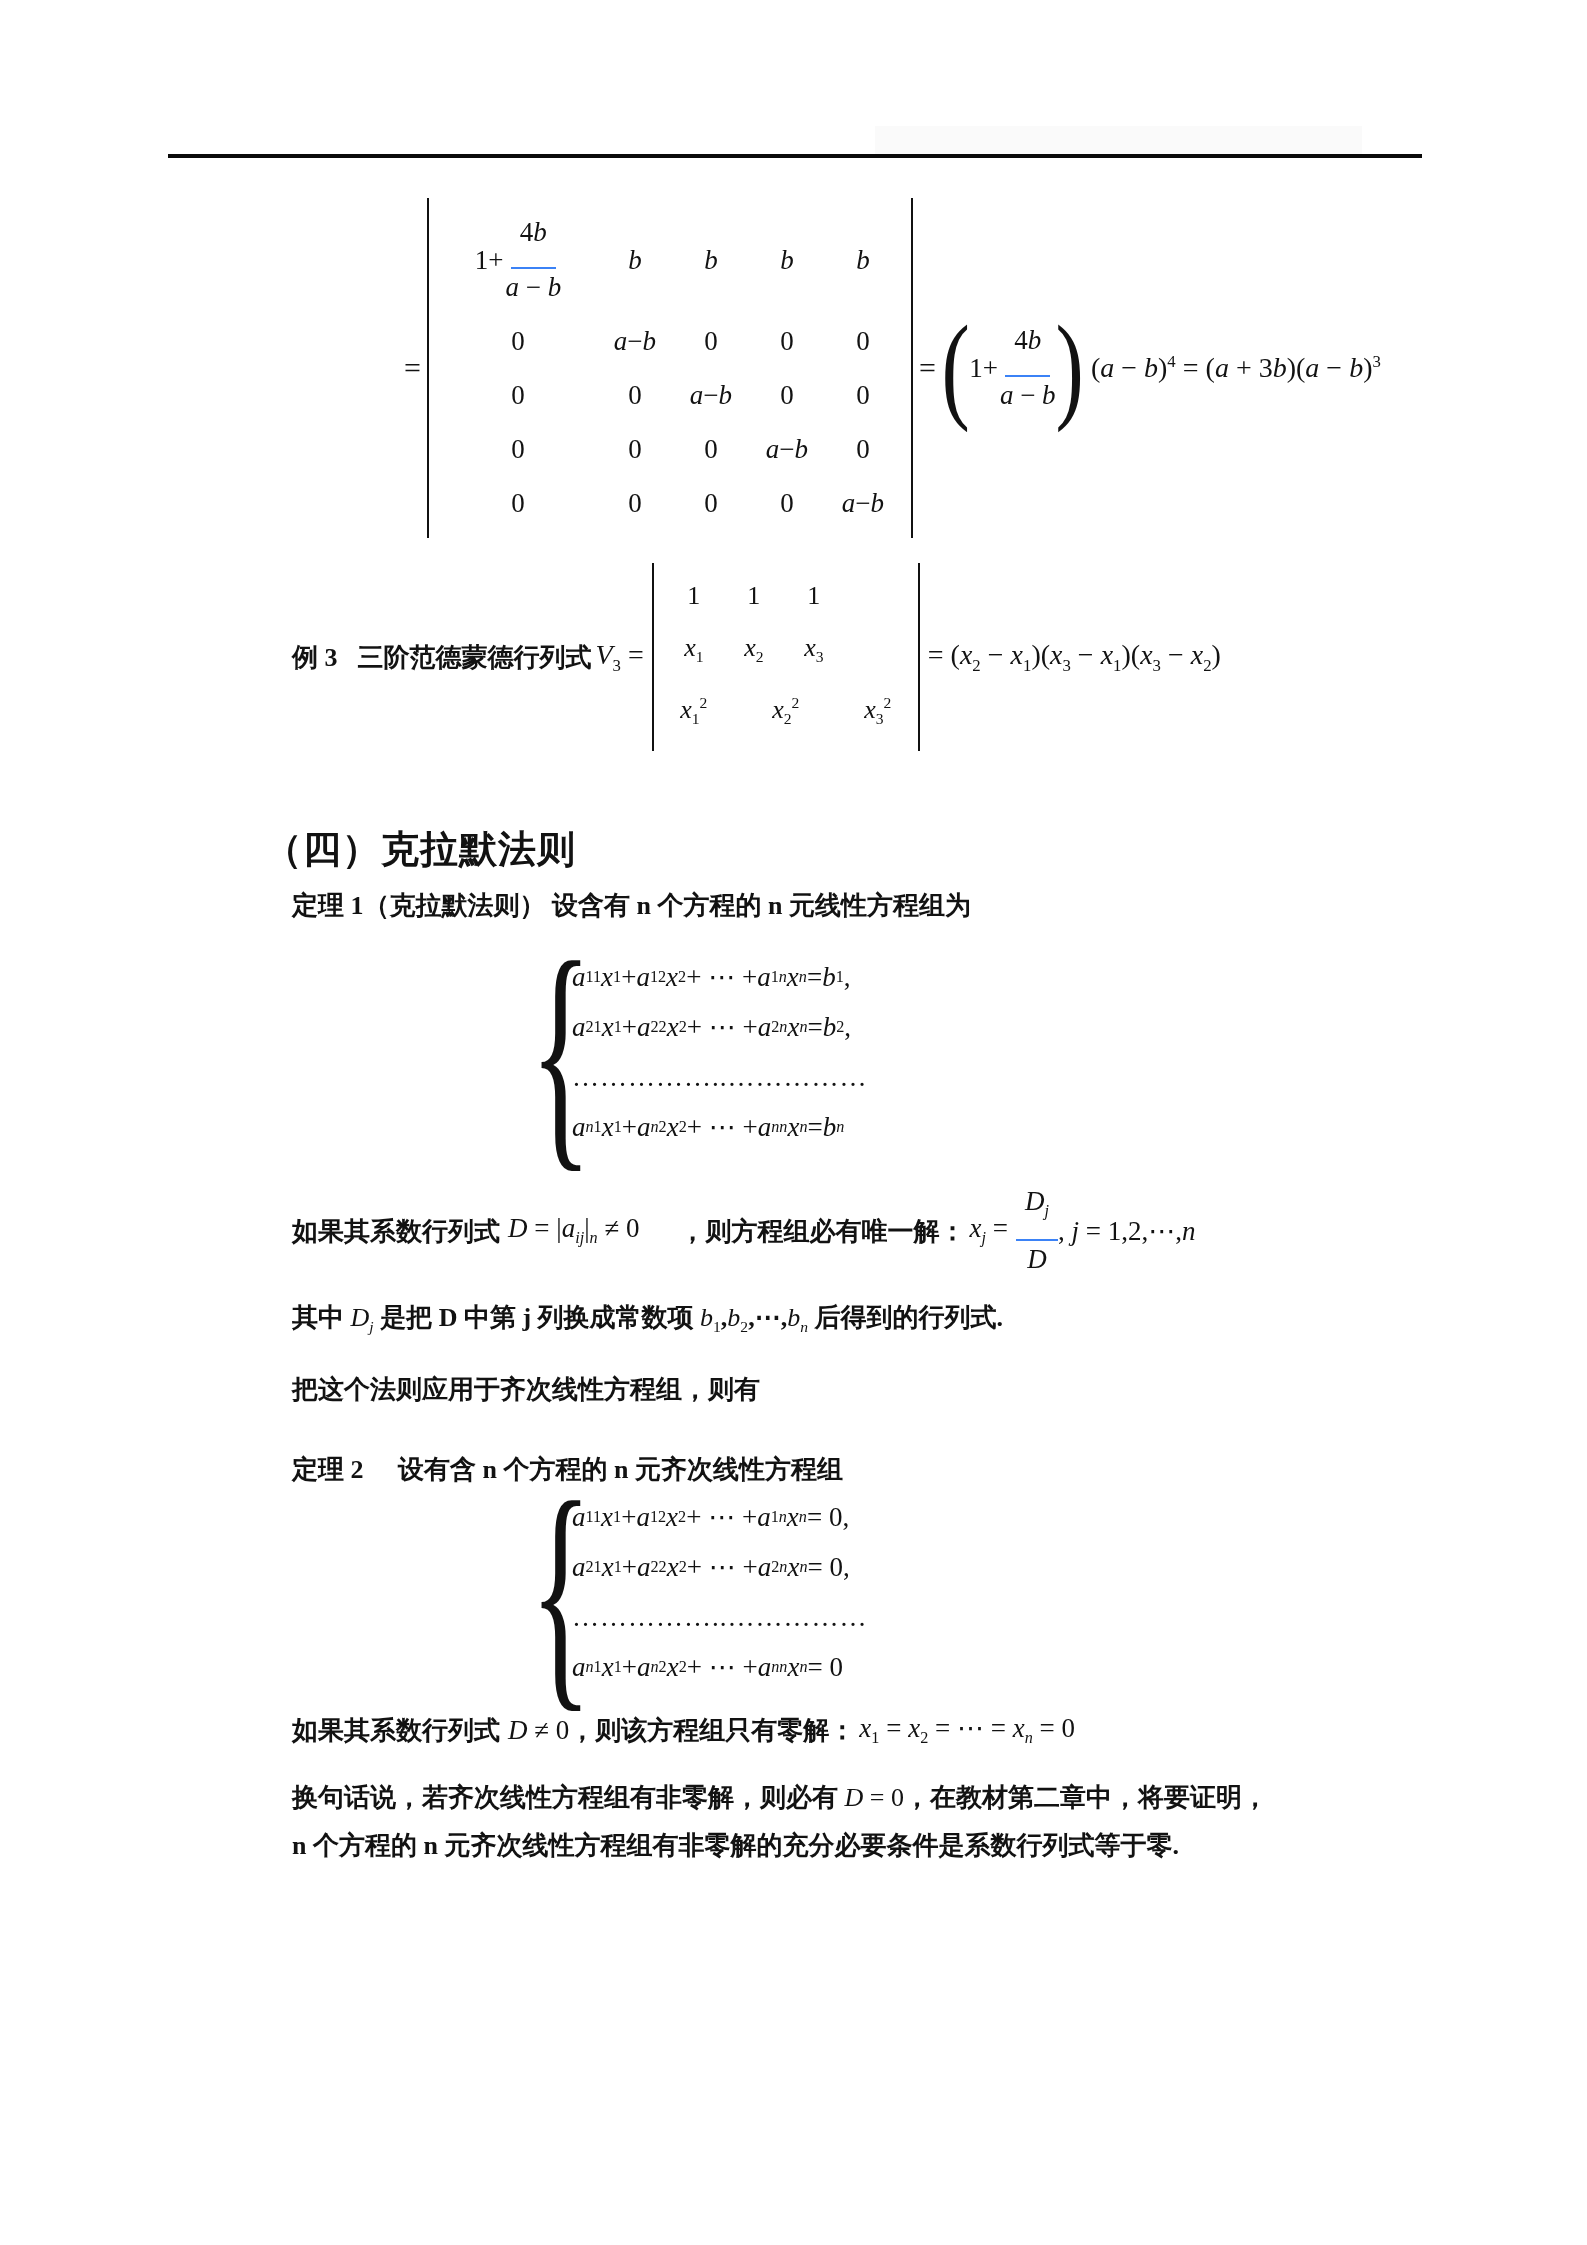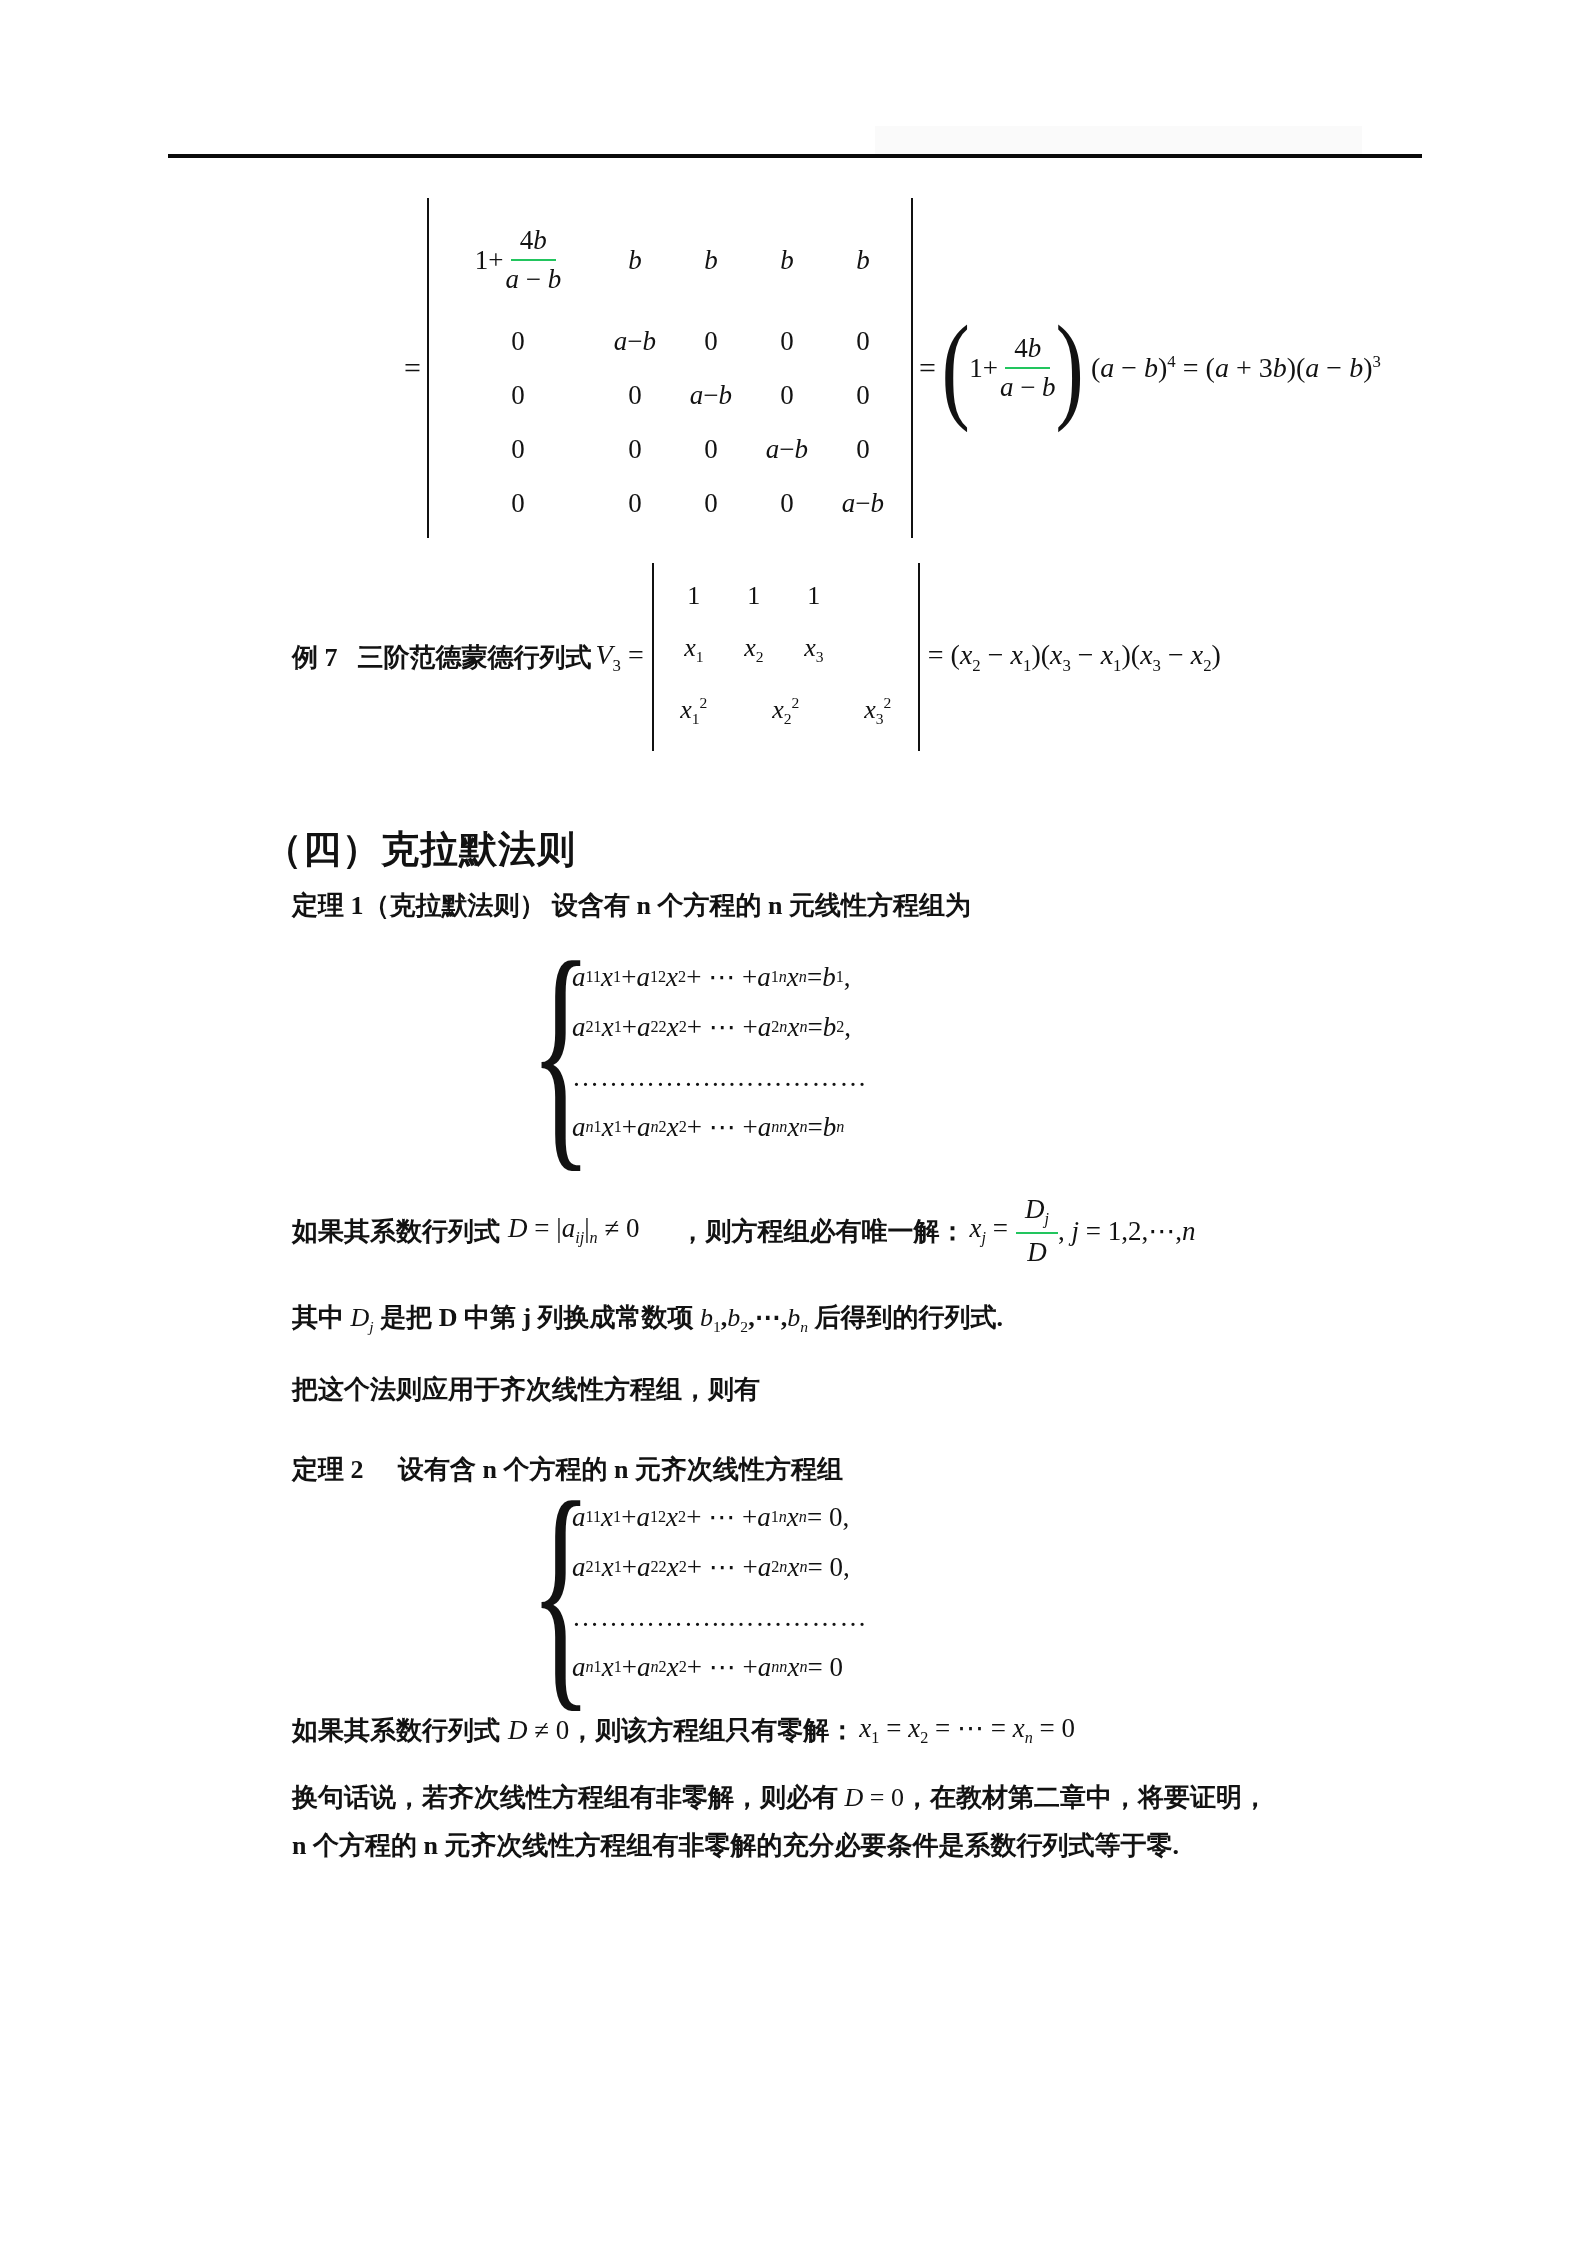--- a/index.html
+++ b/index.html
@@ -37,21 +37,21 @@
   .cw{width:76px;}
   .rh1{height:108px;}
   .rh{height:54px;}
   .mat3 .mc{width:60px;font-size:26px;}
   .r3a{height:50px;}
   .r3b{height:58px;}
   .r3c{height:64px;gap:32px;}
 
   
   .frac{display:inline-flex;flex-direction:column;align-items:center;line-height:1.15;font-size:27px;font-weight:400;}
-  .fnum{border-bottom:2px solid #22c55e;padding:0 9px 3px 9px;}
+  .fnum{border-bottom:2px solid #3b82f6;padding:0 9px 18px 9px;}
   .fden{padding-top:3px;}
   .fraccell{display:flex;align-items:center;justify-content:center;}
   .pre{font-size:27px;font-weight:400;margin-right:2px;}
 
   
   .bp{font-size:118px;font-weight:400;line-height:0;display:inline-block;transform:scaleX(0.72);margin:0 -6px;}
 
   
   .sys{position:absolute;display:flex;align-items:center;}
   .brace{font-size:236px;font-weight:400;line-height:0;display:inline-block;transform:scale(0.55,1.08);width:52px;text-align:center;}
@@ -125,21 +125,21 @@
     <span class="pre">1+</span>
     <span class="frac">
       <span class="fnum">4<i>b</i></span>
       <span class="fden"><i>a</i> − <i>b</i></span>
     </span>
     <span class="bp">)</span>
     <span class="m gap8" style="font-size:28px;">(<i>a</i> − <i>b</i>)<sup>4</sup> = (<i>a</i> + 3<i>b</i>)(<i>a</i> − <i>b</i>)<sup>3</sup></span>
   </div>
 
   <div class="flexline" style="left:292px;top:562px;height:190px;">
-    <span class="p" style="position:static;">例 7</span>
+    <span class="p" style="position:static;">例 3</span>
     <span class="p gap20" style="position:static;">三阶范德蒙德行列式</span>
     <span class="m gap14" style="font-size:28px;"><i>V</i><sub>3</sub> =</span>
     <div class="bars mat3 gap8">
       <div class="mrow r3a">
         <span class="mc">1</span>
         <span class="mc">1</span>
         <span class="mc">1</span>
       </div>
       <div class="mrow r3b">
         <span class="mc"><i>x</i><sub>1</sub></span>

